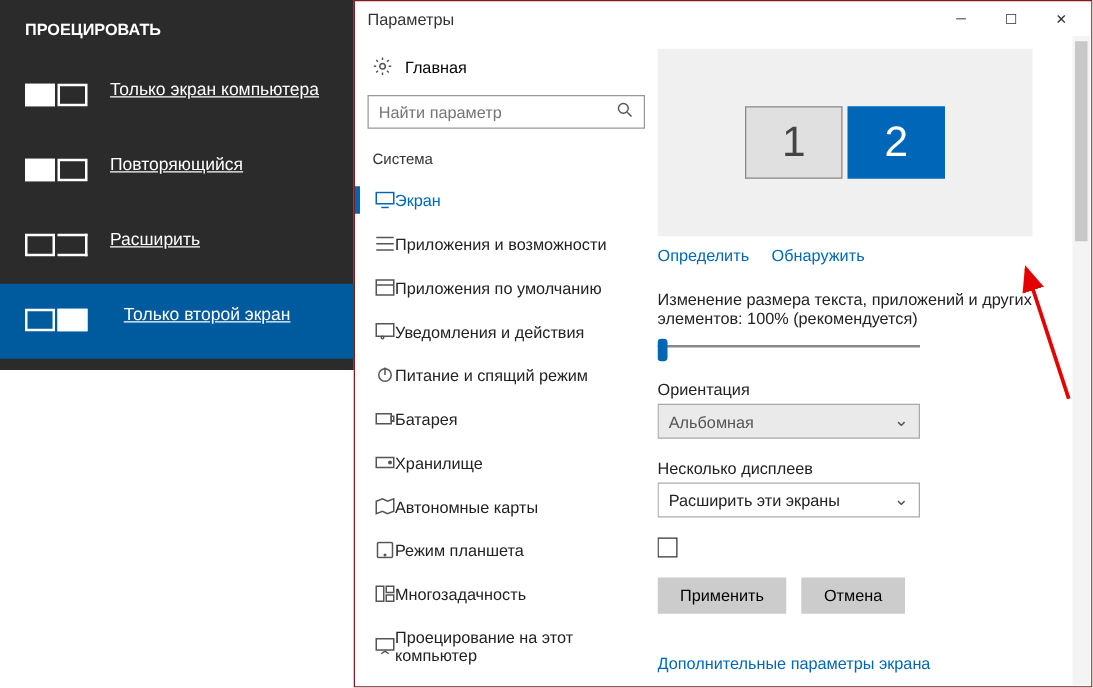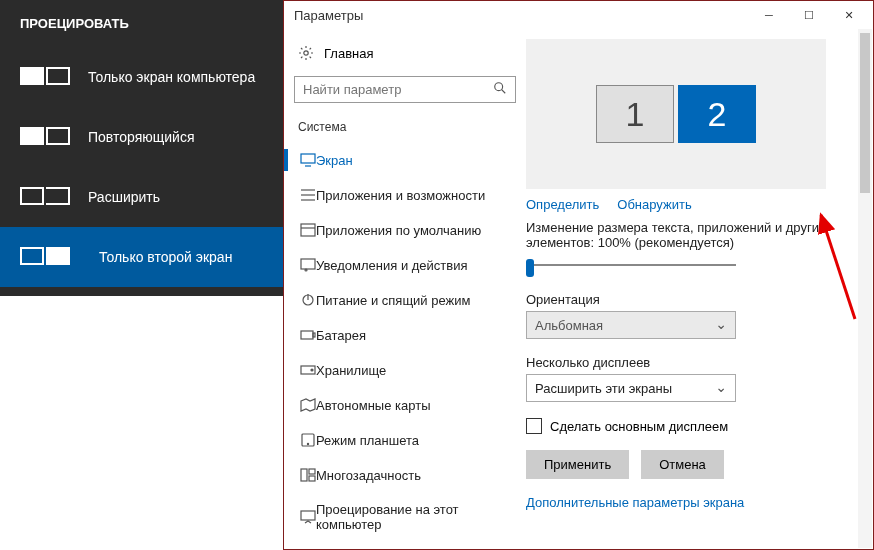--- a/index.html
+++ b/index.html
@@ -2,21 +2,21 @@
 <html><head>
 <meta charset="utf-8">
 <style>
   * { box-sizing: border-box; margin: 0; padding: 0; font-family: "Segoe UI", Tahoma, sans-serif; font-size: 13px; }
   html, body { width: 874px; height: 550px; overflow: hidden; background: #fff; }
   .root { display: flex; width: 874px; height: 550px; }
 
   
   .flyout { width: 283px; height: 296px; background: #2b2b2b; color: #fff; display: flex; flex-direction: column; padding: 8px 0 0 0; }
   .flyout-title { font-size: 13px; font-weight: 600; padding: 8px 20px 16px 20px; }
-  .fly-item { display: flex; align-items: center; gap: 20px; padding: 16px 20px; cursor: pointer; }
+  .fly-item { display: flex; gap: 20px; padding: 16px 20px; cursor: pointer; text-decoration: underline; }
   .fly-item.selected { background: #005a9e; gap: 31px; }
   .fly-icon { width: 48px; height: 28px; position: relative; flex-shrink: 0; }
   .mon { position: absolute; border: 2px solid #fff; background: transparent; }
   .mon.solid { background: #fff; }
   .mon-a { left: 0; top: 4px; width: 24px; height: 18px; }
   .mon-b { left: 26px; top: 4px; width: 24px; height: 18px; }
   .fly-label { font-size: 14px; }
 
   
   .settings { flex: 1; border: 1px solid #7f1d1d; display: flex; flex-direction: column; position: relative; }
@@ -38,36 +38,36 @@
   .si-icon { width: 16px; height: 16px; display: flex; align-items: center; justify-content: center; color: #555; flex-shrink: 0; }
   .side-item.selected .si-icon { color: #0067b8; }
 
   
   .main { flex: 1; padding: 10px 18px 10px 0; overflow: hidden; position: relative; }
   .preview { background: #f0f0f0; width: 300px; height: 150px; display: flex; align-items: center; justify-content: center; gap: 4px; margin-bottom: 8px; position: relative; }
   .monitor { width: 78px; height: 58px; display: flex; align-items: center; justify-content: center; font-size: 34px; font-weight: 300; }
   .mon1 { background: #e0e0e0; border: 1px solid #888; color: #444; }
   .mon2 { background: #0067b8; color: #fff; }
 
-  .linkrow { display: flex; gap: 18px; margin-bottom: 8px; }
+  .linkrow { display: flex; gap: 18px; margin-bottom: 20px; }
   .linkrow a { color: #0067b8; text-decoration: none; cursor: pointer; font-size: 13px; }
 
   .label { font-size: 13px; color: #222; margin-bottom: 4px; display: block; }
   .slider-wrap { width: 210px; height: 24px; position: relative; margin-bottom: 14px; }
   .slider-track { position: absolute; top: 10px; left: 0; right: 0; height: 2px; background: #888; }
   .slider-thumb { position: absolute; top: 5px; left: 0; width: 8px; height: 18px; background: #0067b8; border-radius: 3px; cursor: pointer; }
 
   .select { width: 210px; height: 28px; border: 1px solid #aaa; background: #eaeaea; padding: 0 24px 0 8px; display: flex; align-items: center; font-size: 12px; color: #555; position: relative; margin-bottom: 16px; cursor: pointer; }
   .select.white { background: #fff; color: #222; }
   .select::after { content: "⌄"; position: absolute; right: 8px; top: 4px; font-size: 14px; color: #555; }
 
   .chk { display: flex; align-items: center; gap: 8px; margin-bottom: 16px; cursor: pointer; }
   .chk-box { width: 16px; height: 16px; border: 1.5px solid #333; }
 
-  .btnrow { display: flex; gap: 12px; margin-bottom: 16px; }
+  .btnrow { display: flex; gap: 12px; margin-bottom: 32px; }
   .btn { background: #ccc; border: none; padding: 7px 18px; font-size: 13px; cursor: pointer; }
 
   .adv-link { color: #0067b8; cursor: pointer; font-size: 13px; text-align: center; }
 
   
   .arrow { position: absolute; right: 10px; top: 180px; pointer-events: none; }
 
   
   .scroll { position: absolute; right: 1px; top: 28px; bottom: 1px; width: 14px; background: #f4f4f4; }
   .scroll-thumb { position: absolute; top: 4px; left: 2px; right: 2px; height: 160px; background: #c8c8c8; }
@@ -279,21 +279,20 @@
           <span>Альбомная</span>
         </div>
 
         <span class="label">Несколько дисплеев</span>
         <div class="select white">
           <span>Расширить эти экраны</span>
         </div>
 
         <div class="chk">
           <div class="chk-box"></div>
-          <span>Сделать основным дисплеем</span>
         </div>
 
         <div class="btnrow">
           <button class="btn">Применить</button>
           <button class="btn">Отмена</button>
         </div>
 
         <span class="adv-link">Дополнительные параметры экрана</span>
 
         <svg class="arrow" width="50" height="120">

